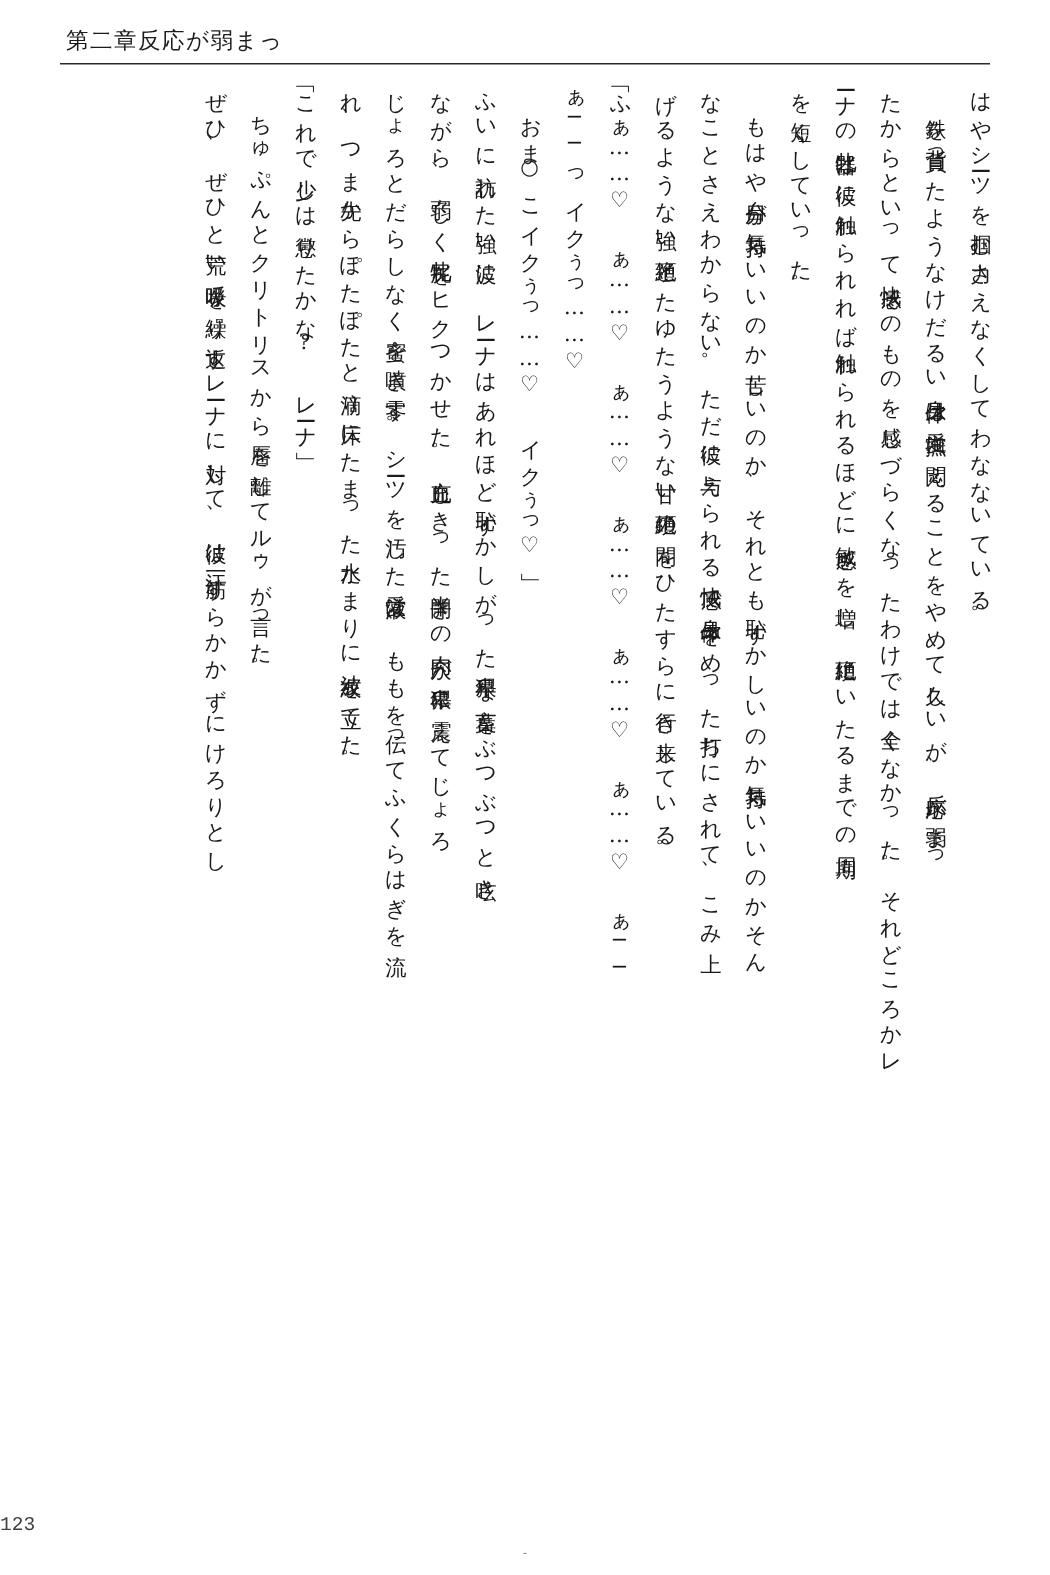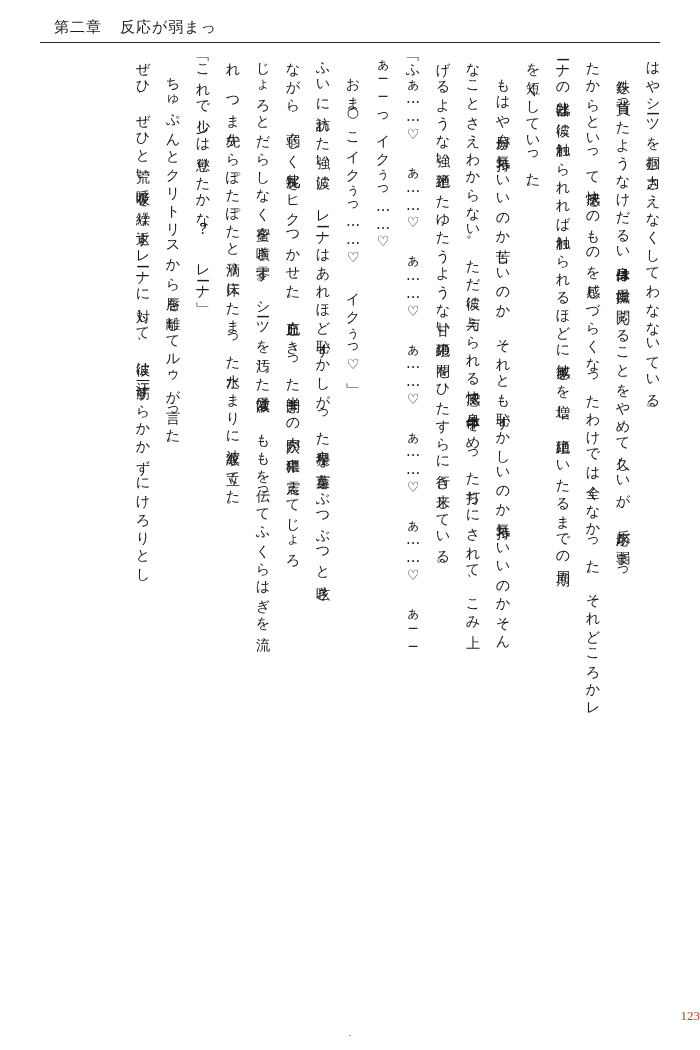--- a/index.html
+++ b/index.html
@@ -12,29 +12,28 @@
     width: 700px;
     height: 1050px;
     background: #ffffff;
     overflow: hidden;
     font-family: "DejaVu Serif", "Liberation Serif", serif;
     color: #1a1a1a;
   }
   .header {
     position: absolute;
     top: 14px;
-    left: 54px;
+    left: 44px;
     right: 46px;
     height: 26px;
     font-size: 15px;
     letter-spacing: 1px;
     color: #1a1a1a;
     display: flex;
     align-items: center;
-    gap: 18px;
   }
   .rule {
     position: absolute;
     top: 42px;
     left: 40px;
     right: 40px;
     height: 1px;
     background: #2a2a2a;
   }
   .body-area {
@@ -61,24 +60,24 @@
     word-break: break-all;
     text-align: start;
     font-family: "DejaVu Serif", "Liberation Serif", serif;
   }
   .col.indent { padding-top: 16px; }
   .page-number {
     position: absolute;
     left: 0;
     right: 0;
     bottom: 26px;
-    text-align: right;
+    text-align: left;
     font-size: 13px;
-    font-family: Liberation Serif, serif;
-    color: #c2410c;
+    font-family: Liberation Mono, monospace;
+    color: #404040;
   }
   .page-footmark {
     position: absolute;
     left: 0;
     right: 0;
     bottom: 10px;
     text-align: center;
     font-size: 9px;
     color: #8a8a8a;
     font-family: "Liberation Sans", sans-serif;

